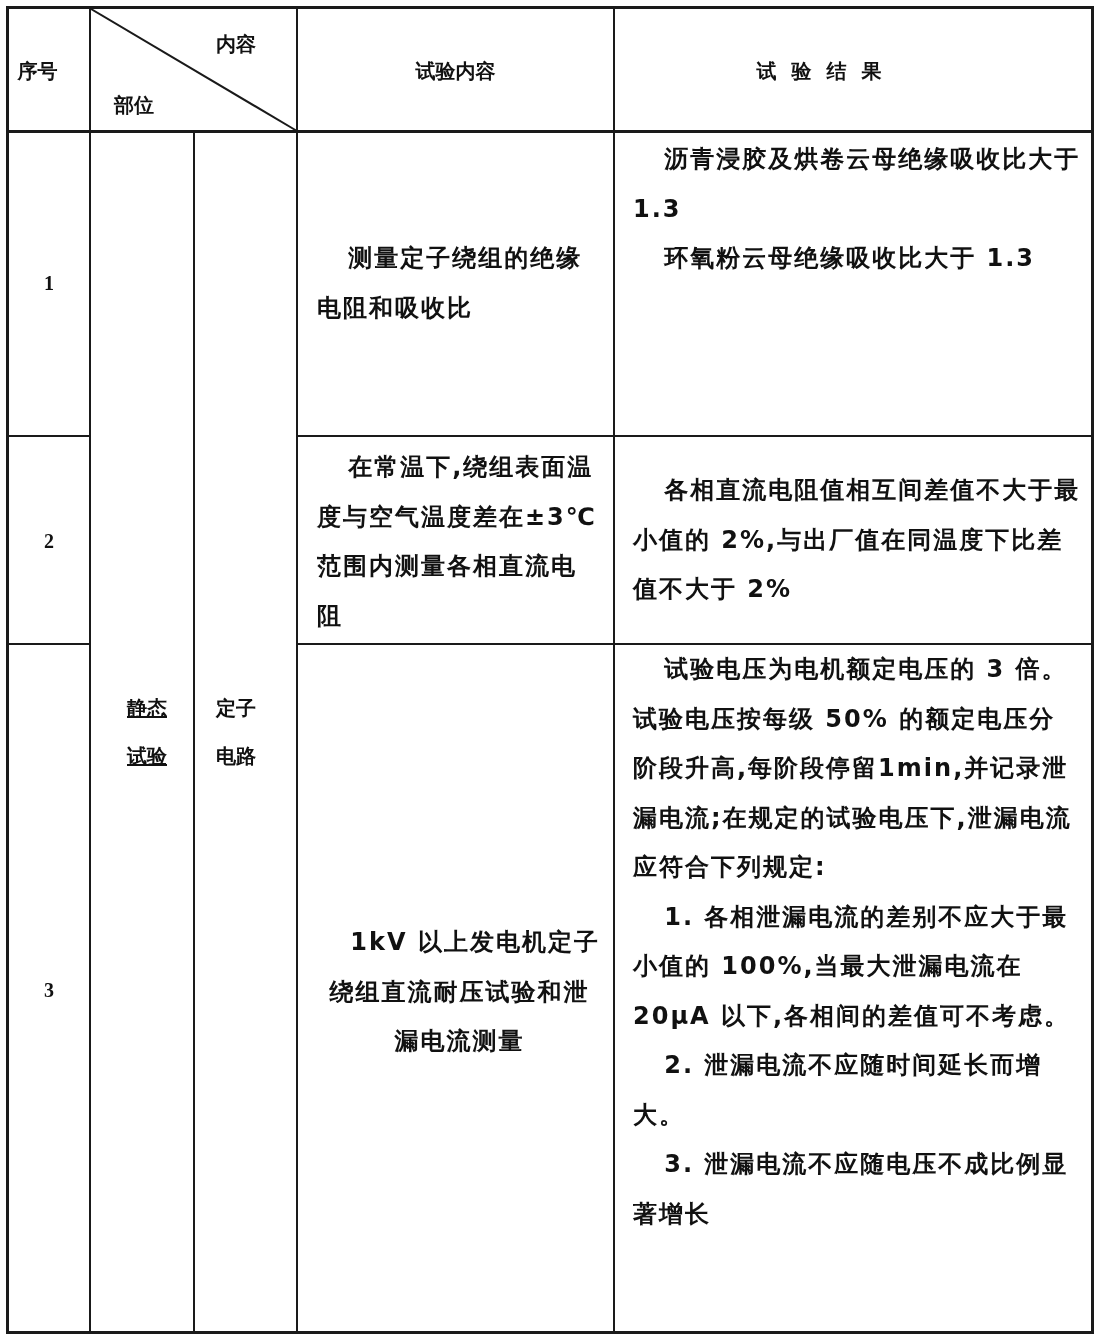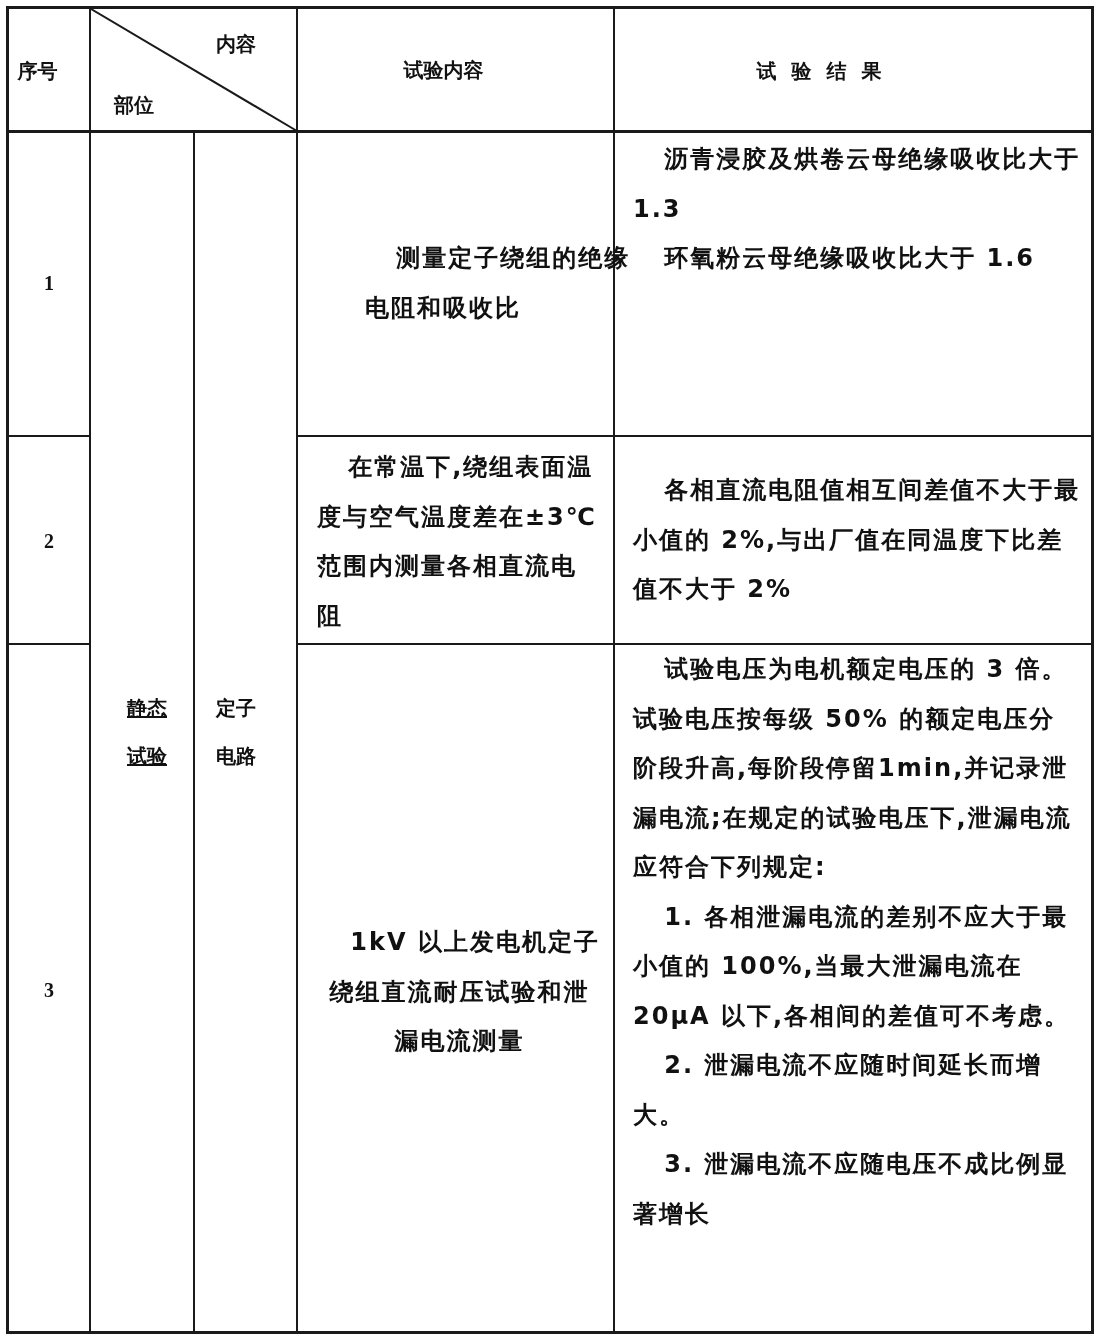--- a/index.html
+++ b/index.html
@@ -37,39 +37,39 @@
   <div class="hline" style="left:0; top:634px; width:81px;"></div>
   <div class="hline" style="left:287px; top:634px; width:795px;"></div>
 
   <svg class="diag" width="1082" height="125">
     <line x1="82" y1="0" x2="288" y2="122" stroke="#1a1a1a" stroke-width="2"></line>
   </svg>
 
   <div class="cell-text center" style="left:0; top:38px; width:57px;">序号</div>
   <div class="cell-text" style="left:207px; top:11px;">内容</div>
   <div class="cell-text" style="left:105px; top:72px;text-align:right;">部位</div>
-  <div class="cell-text center" style="left:277px; top:38px; width:315px;font-family:Liberation Mono, monospace;">试验内容</div>
+  <div class="cell-text center" style="left:289px; top:38px; width:315px;">试验内容</div>
   <div class="cell-text center" style="left:606px; top:38px; width:412px; letter-spacing:4px;">试 验 结 果</div>
 
   <div class="cell-text" style="left:118px; top:675px; line-height:48px;text-decoration:underline;">
     <div>静态</div>
     <div>试验</div>
   </div>
   <div class="cell-text" style="left:207px; top:675px; line-height:48px;">
     <div>定子</div>
     <div>电路</div>
   </div>
 
   <div class="cell-text center" style="left:0; top:250px; width:80px; font-family:'Liberation Serif', serif;">1</div>
-  <div class="para" style="left:308px; top:225px; width:285px;margin-left:48px;">
+  <div class="para" style="left:308px; top:225px; width:285px;">
     <p>测量定子绕组的绝缘电阻和吸收比</p>
   </div>
   <div class="para" style="left:624px; top:126px; width:448px;">
     <p>沥青浸胶及烘卷云母绝缘吸收比大于 1.3</p>
-    <p>环氧粉云母绝缘吸收比大于 1.6</p>
+    <p>环氧粉云母绝缘吸收比大于 1.3</p>
   </div>
 
   <div class="cell-text center" style="left:0; top:508px; width:80px; font-family:'Liberation Serif', serif;">2</div>
   <div class="para" style="left:308px; top:434px; width:285px;">
     <p>在常温下,绕组表面温度与空气温度差在±3℃范围内测量各相直流电阻</p>
   </div>
   <div class="para" style="left:624px; top:457px; width:448px;">
     <p>各相直流电阻值相互间差值不大于最小值的 2%,与出厂值在同温度下比差值不大于 2%</p>
   </div>
 

